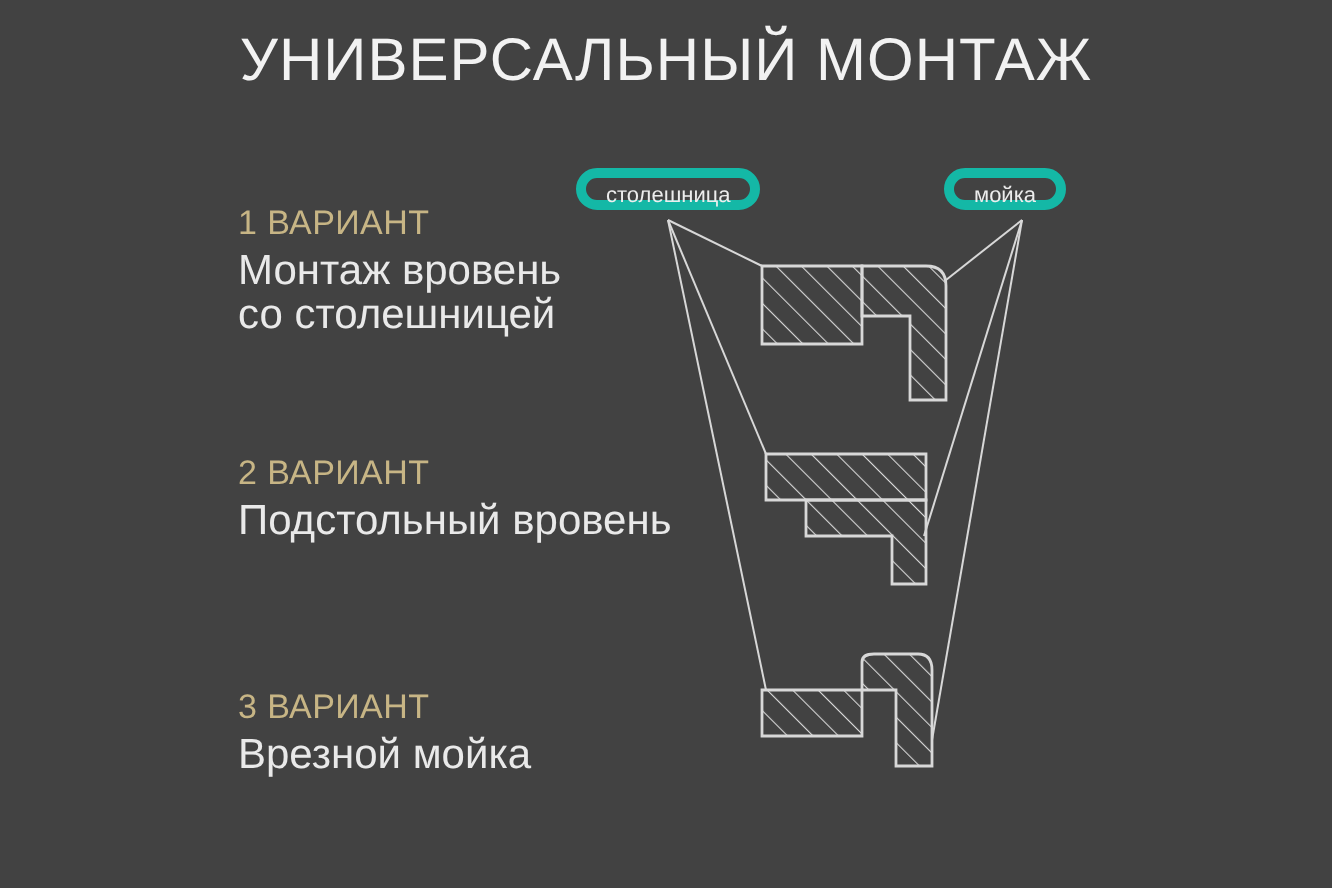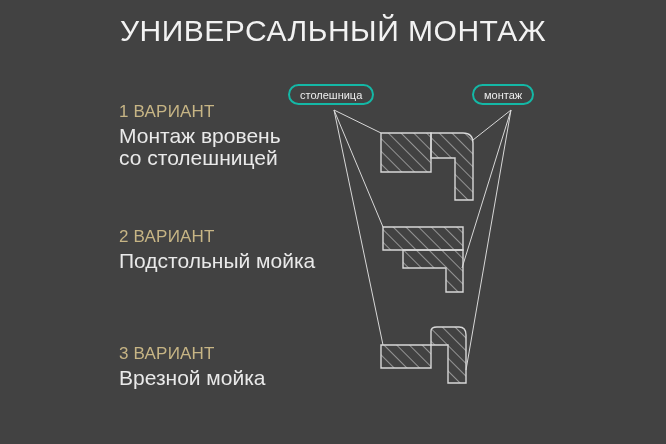--- a/index.html
+++ b/index.html
@@ -63,21 +63,21 @@
     font-size: 21px;
     font-weight: 400;
     color: #e9e9e9;
     line-height: 22px;
   }
   .variant-desc .l2 { display: block; }
 
   
   .pill {
     position: absolute;
-    border: 2px solid #14b8a6;
+    border: 5px solid #14b8a6;
     border-radius: 11px;
     height: 21px;
     line-height: 19px;
     padding: 0 10px;
     font-size: 11px;
     color: #ededed;
     white-space: nowrap;
     background: transparent;
   }
   #pill-countertop { left: 288px; top: 84px; }
@@ -103,33 +103,33 @@
     <div class="variant-head">1 ВАРИАНТ</div>
     <div class="variant-desc">
       <span class="l2">Монтаж вровень</span>
       <span class="l2">со столешницей</span>
     </div>
   </div>
 
   <div class="variant" id="variant-2">
     <div class="variant-head">2 ВАРИАНТ</div>
     <div class="variant-desc">
-      <span class="l2">Подстольный мойка</span>
+      <span class="l2">Подстольный вровень</span>
     </div>
   </div>
 
   <div class="variant" id="variant-3">
     <div class="variant-head">3 ВАРИАНТ</div>
     <div class="variant-desc">
       <span class="l2">Врезной мойка</span>
     </div>
   </div>
 
   <div class="pill" id="pill-countertop">столешница</div>
-  <div class="pill" id="pill-sink">монтаж</div>
+  <div class="pill" id="pill-sink">мойка</div>
 
   <svg id="drawing" viewBox="0 0 666 444">
     <defs>
 
       <pattern id="hatch" width="9" height="9" patternUnits="userSpaceOnUse" patternTransform="rotate(-45)">
         <line x1="0" y1="0" x2="0" y2="9" stroke="#d8d8d8" stroke-width="1.1"></line>
       </pattern>
     </defs>
 
     <g stroke="#d8d8d8" stroke-width="1" fill="none">

